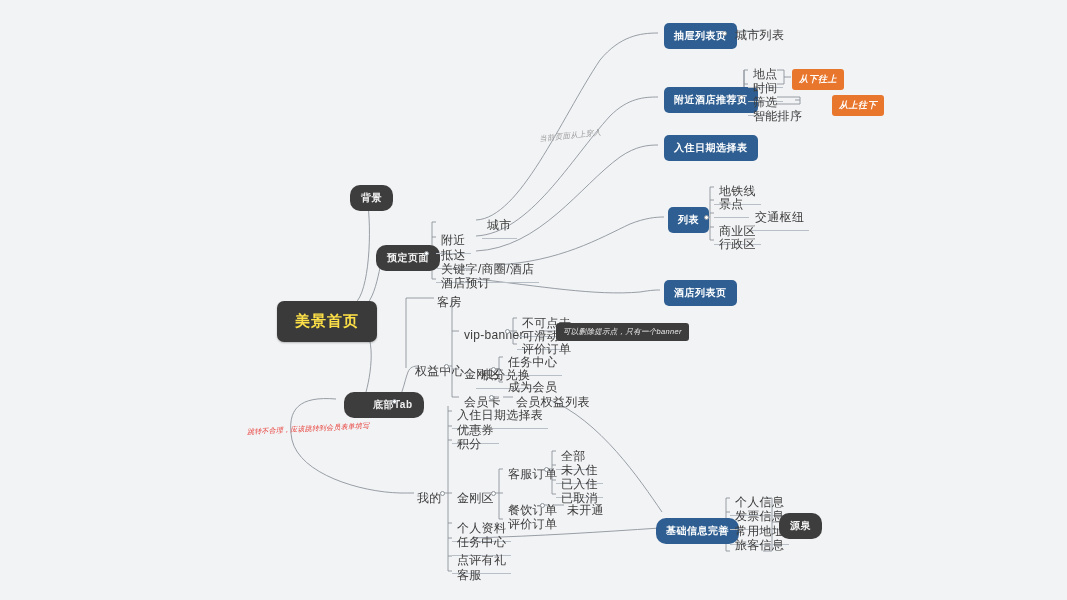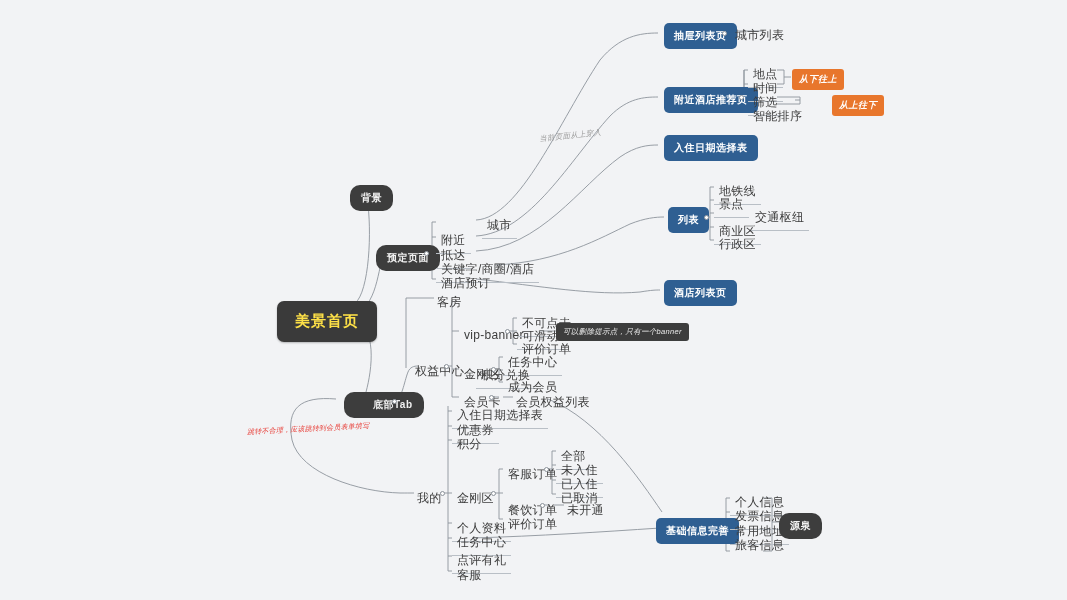--- a/index.html
+++ b/index.html
@@ -225,21 +225,21 @@
   <div class="bullet" style="left:540px;top:503px;"></div>
   <div class="node node-leaf nb" style="left:562px;top:499px;">未开通</div>
 
   <div class="node node-leaf nb" style="left:503px;top:513px;">评价订单</div>
 
   <div class="node node-leaf" style="left:452px;top:517px;">个人资料</div>
   <div class="node node-leaf" style="left:452px;top:531px;">任务中心</div>
   <div class="node node-leaf" style="left:452px;top:549px;">点评有礼</div>
   <div class="node node-leaf nb" style="left:452px;top:564px;">客服</div>
 
-  <div class="node node-blue" style="left:656px;top:518px;">基础信息完善</div>
+  <div class="node node-blue" style="left:656px;top:518px;border-radius:10px;">基础信息完善</div>
   <div class="node node-leaf" style="left:730px;top:491px;">个人信息</div>
   <div class="node node-leaf" style="left:730px;top:505px;">发票信息</div>
   <div class="node node-leaf" style="left:730px;top:520px;">常用地址</div>
   <div class="node node-leaf nb" style="left:730px;top:534px;">旅客信息</div>
   <div class="node node-dark" style="left:779px;top:513px;">源泉</div>
 
   <div class="node node-note-gray" style="left:539px;top:131px;transform:rotate(-6deg);">当前页面从上穿入</div>
   <div class="node node-note-red" style="left:247px;top:424px;transform:rotate(-3deg);">跳转不合理，应该跳转到会员表单填写</div>
 
 </div>

